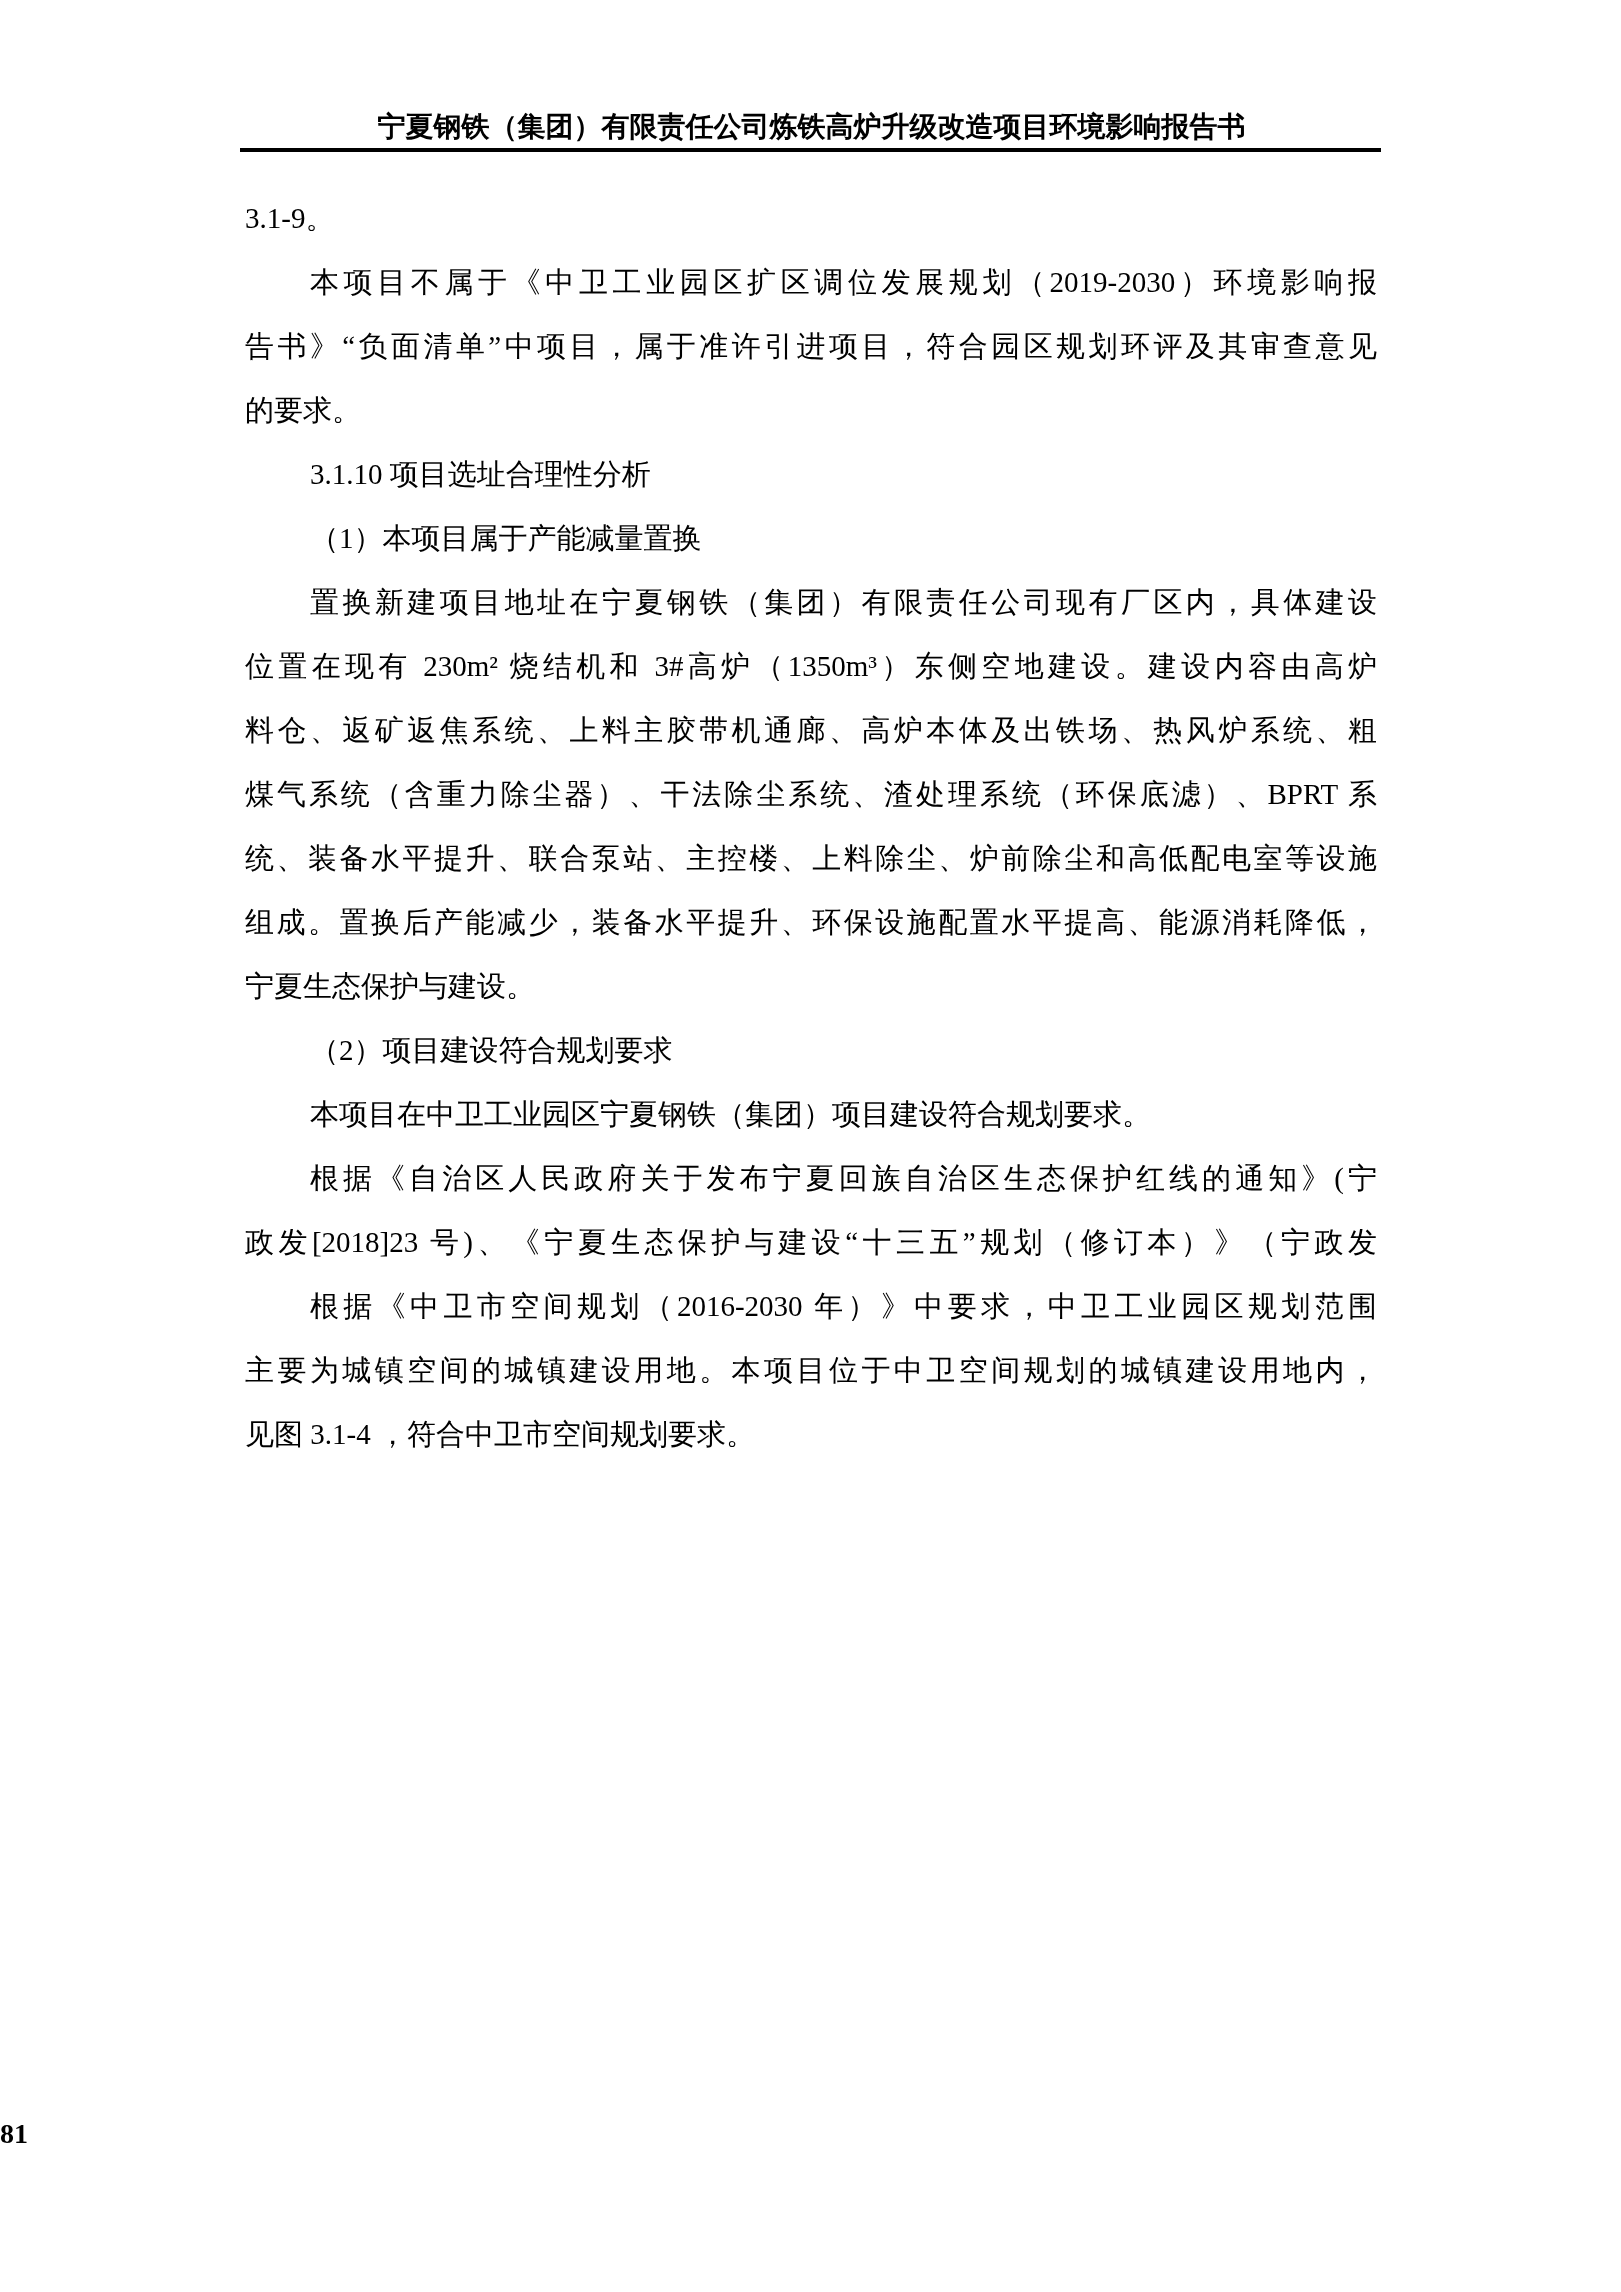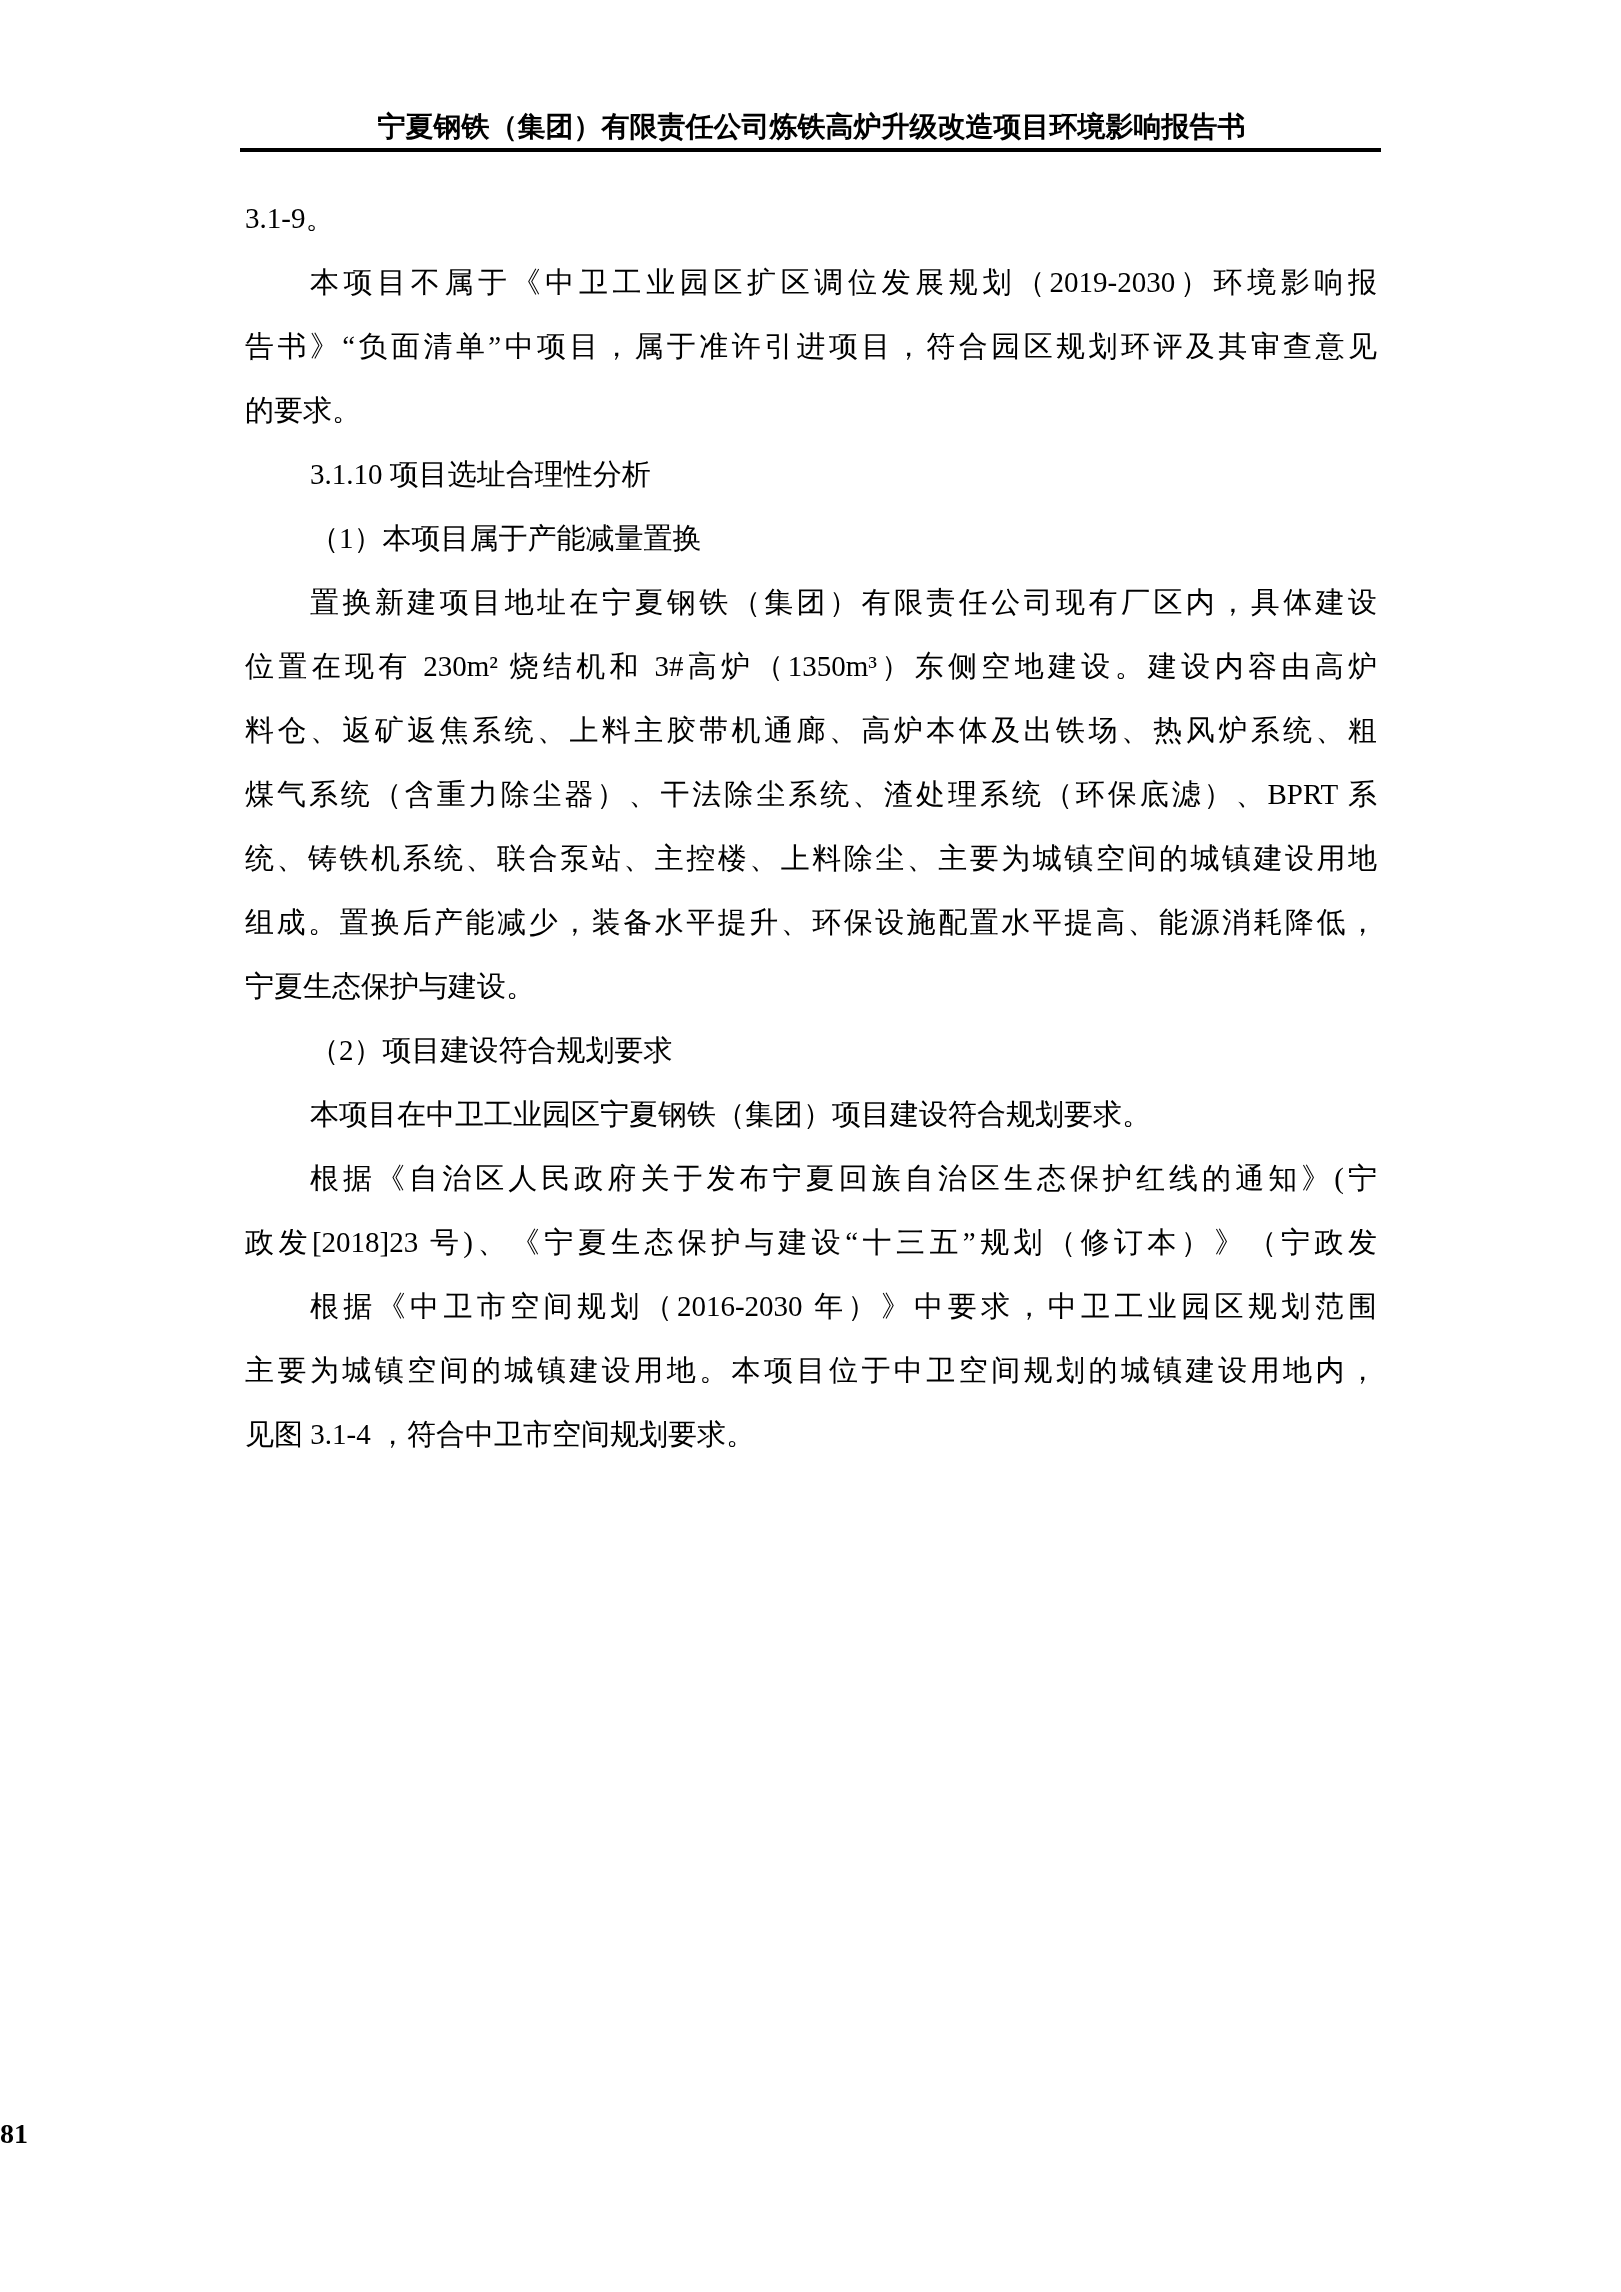--- a/index.html
+++ b/index.html
@@ -72,21 +72,21 @@
       <div class="line">3.1-9。</div>
       <div class="line justify indent">本项目不属于《中卫工业园区扩区调位发展规划（2019-2030）环境影响报</div>
       <div class="line justify">告书》“负面清单”中项目，属于准许引进项目，符合园区规划环评及其审查意见</div>
       <div class="line">的要求。</div>
       <div class="line indent">3.1.10 项目选址合理性分析</div>
       <div class="line indent">（1）本项目属于产能减量置换</div>
       <div class="line justify indent">置换新建项目地址在宁夏钢铁（集团）有限责任公司现有厂区内，具体建设</div>
       <div class="line justify">位置在现有 230m² 烧结机和 3#高炉（1350m³）东侧空地建设。建设内容由高炉</div>
       <div class="line justify">料仓、返矿返焦系统、上料主胶带机通廊、高炉本体及出铁场、热风炉系统、粗</div>
       <div class="line justify">煤气系统（含重力除尘器）、干法除尘系统、渣处理系统（环保底滤）、BPRT 系</div>
-      <div class="line justify">统、铸铁机系统、联合泵站、主控楼、上料除尘、主要为城镇空间的城镇建设用地</div>
+      <div class="line justify">统、装备水平提升、联合泵站、主控楼、上料除尘、炉前除尘和高低配电室等设施</div>
       <div class="line justify">组成。置换后产能减少，装备水平提升、环保设施配置水平提高、能源消耗降低，</div>
       <div class="line">宁夏生态保护与建设。</div>
       <div class="line indent">（2）项目建设符合规划要求</div>
       <div class="line indent">本项目在中卫工业园区宁夏钢铁（集团）项目建设符合规划要求。</div>
       <div class="line justify indent">根据《自治区人民政府关于发布宁夏回族自治区生态保护红线的通知》(宁</div>
       <div class="line justify">政发[2018]23 号)、《宁夏生态保护与建设“十三五”规划（修订本）》（宁政发</div>
       <div class="line justify indent">根据《中卫市空间规划（2016-2030 年）》中要求，中卫工业园区规划范围</div>
       <div class="line justify">主要为城镇空间的城镇建设用地。本项目位于中卫空间规划的城镇建设用地内，</div>
       <div class="line">见图 3.1-4 ，符合中卫市空间规划要求。</div>
     </div>

